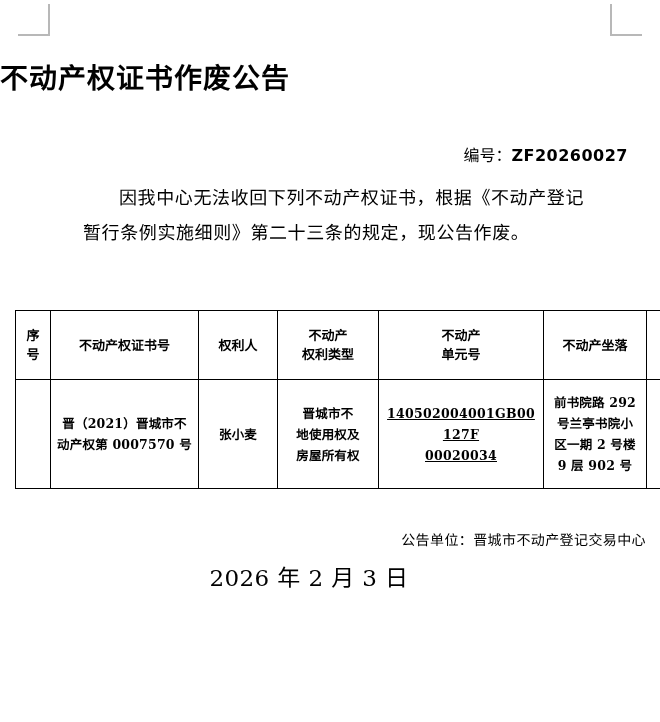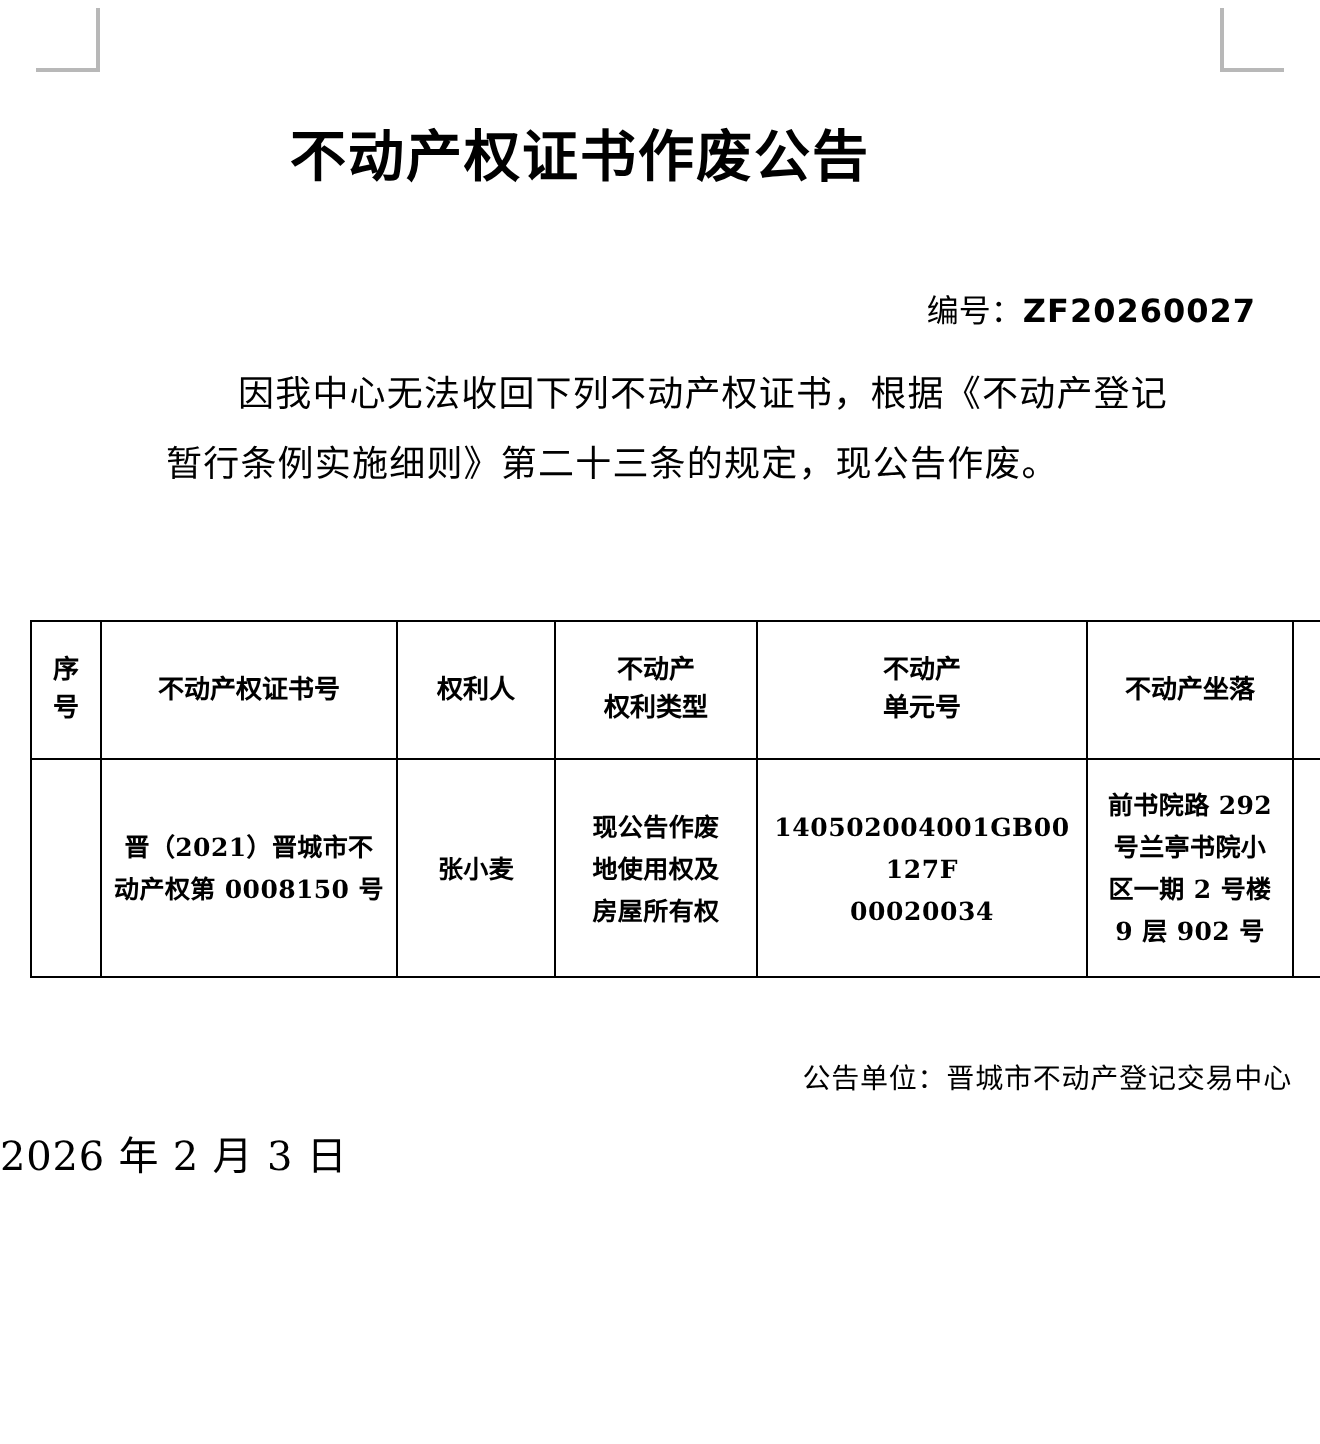--- a/index.html
+++ b/index.html
@@ -36,21 +36,21 @@
     border-left: 2px solid #b8b8b8;
     border-bottom: 2px solid #b8b8b8;
   }
 
   
   .doc-title {
     position: absolute;
     top: 62px;
     left: 0;
     width: 580px;
-    text-align: center;
+    text-align: left;
     font-size: 28px;
     font-weight: bold;
     letter-spacing: 1px;
     line-height: 34px;
     font-family: "DejaVu Serif", "Liberation Serif", serif;
   }
 
   
   .doc-number {
     position: absolute;
@@ -120,40 +120,41 @@
   .cell-stack { display: block; }
   .cell-text {
     font-size: 12.5px;
     line-height: 21px;
     letter-spacing: 0.2px;
   }
   .cell-text.mono {
     font-family: "DejaVu Serif", "Liberation Serif", serif;
     letter-spacing: 0.3px;
     word-break: break-all;
+    text-decoration: underline;
   }
 
   
   .footer-unit {
     position: absolute;
     top: 527px;
     left: 0;
     width: 646px;
     text-align: right;
     font-size: 14px;
     line-height: 26px;
     letter-spacing: 0.4px;
   }
   .footer-date {
     position: absolute;
     top: 565px;
     left: 0;
     width: 618px;
-    text-align: left;
-    font-size: 20px;
+    text-align: center;
+    font-size: 23px;
     line-height: 26px;
     letter-spacing: 0.4px;
   }
 </style>
 </head>
 <body>
 
 <div class="crop-mark left"></div>
 <div class="crop-mark right"></div>
 
@@ -195,27 +196,27 @@
       <th class="col-remark">
         <span class="vert-text">备注</span>
       </th>
     </tr>
   </thead>
   <tbody>
     <tr>
       <td class="col-seq"></td>
       <td class="col-certno">
         <span class="cell-stack cell-text">晋（2021）晋城市不</span>
-        <span class="cell-stack cell-text">动产权第 0008150 号</span>
+        <span class="cell-stack cell-text">动产权第 0007570 号</span>
       </td>
       <td class="col-owner">
         <span class="cell-stack cell-text">张小麦</span>
       </td>
       <td class="col-type">
-        <span class="cell-stack cell-text">现公告作废</span>
+        <span class="cell-stack cell-text">晋城市不</span>
         <span class="cell-stack cell-text">地使用权及</span>
         <span class="cell-stack cell-text">房屋所有权</span>
       </td>
       <td class="col-unit">
         <span class="cell-stack cell-text mono">140502004001GB00127F</span>
         <span class="cell-stack cell-text mono">00020034</span>
       </td>
       <td class="col-loc">
         <span class="cell-stack cell-text">前书院路 292</span>
         <span class="cell-stack cell-text">号兰亭书院小</span>

